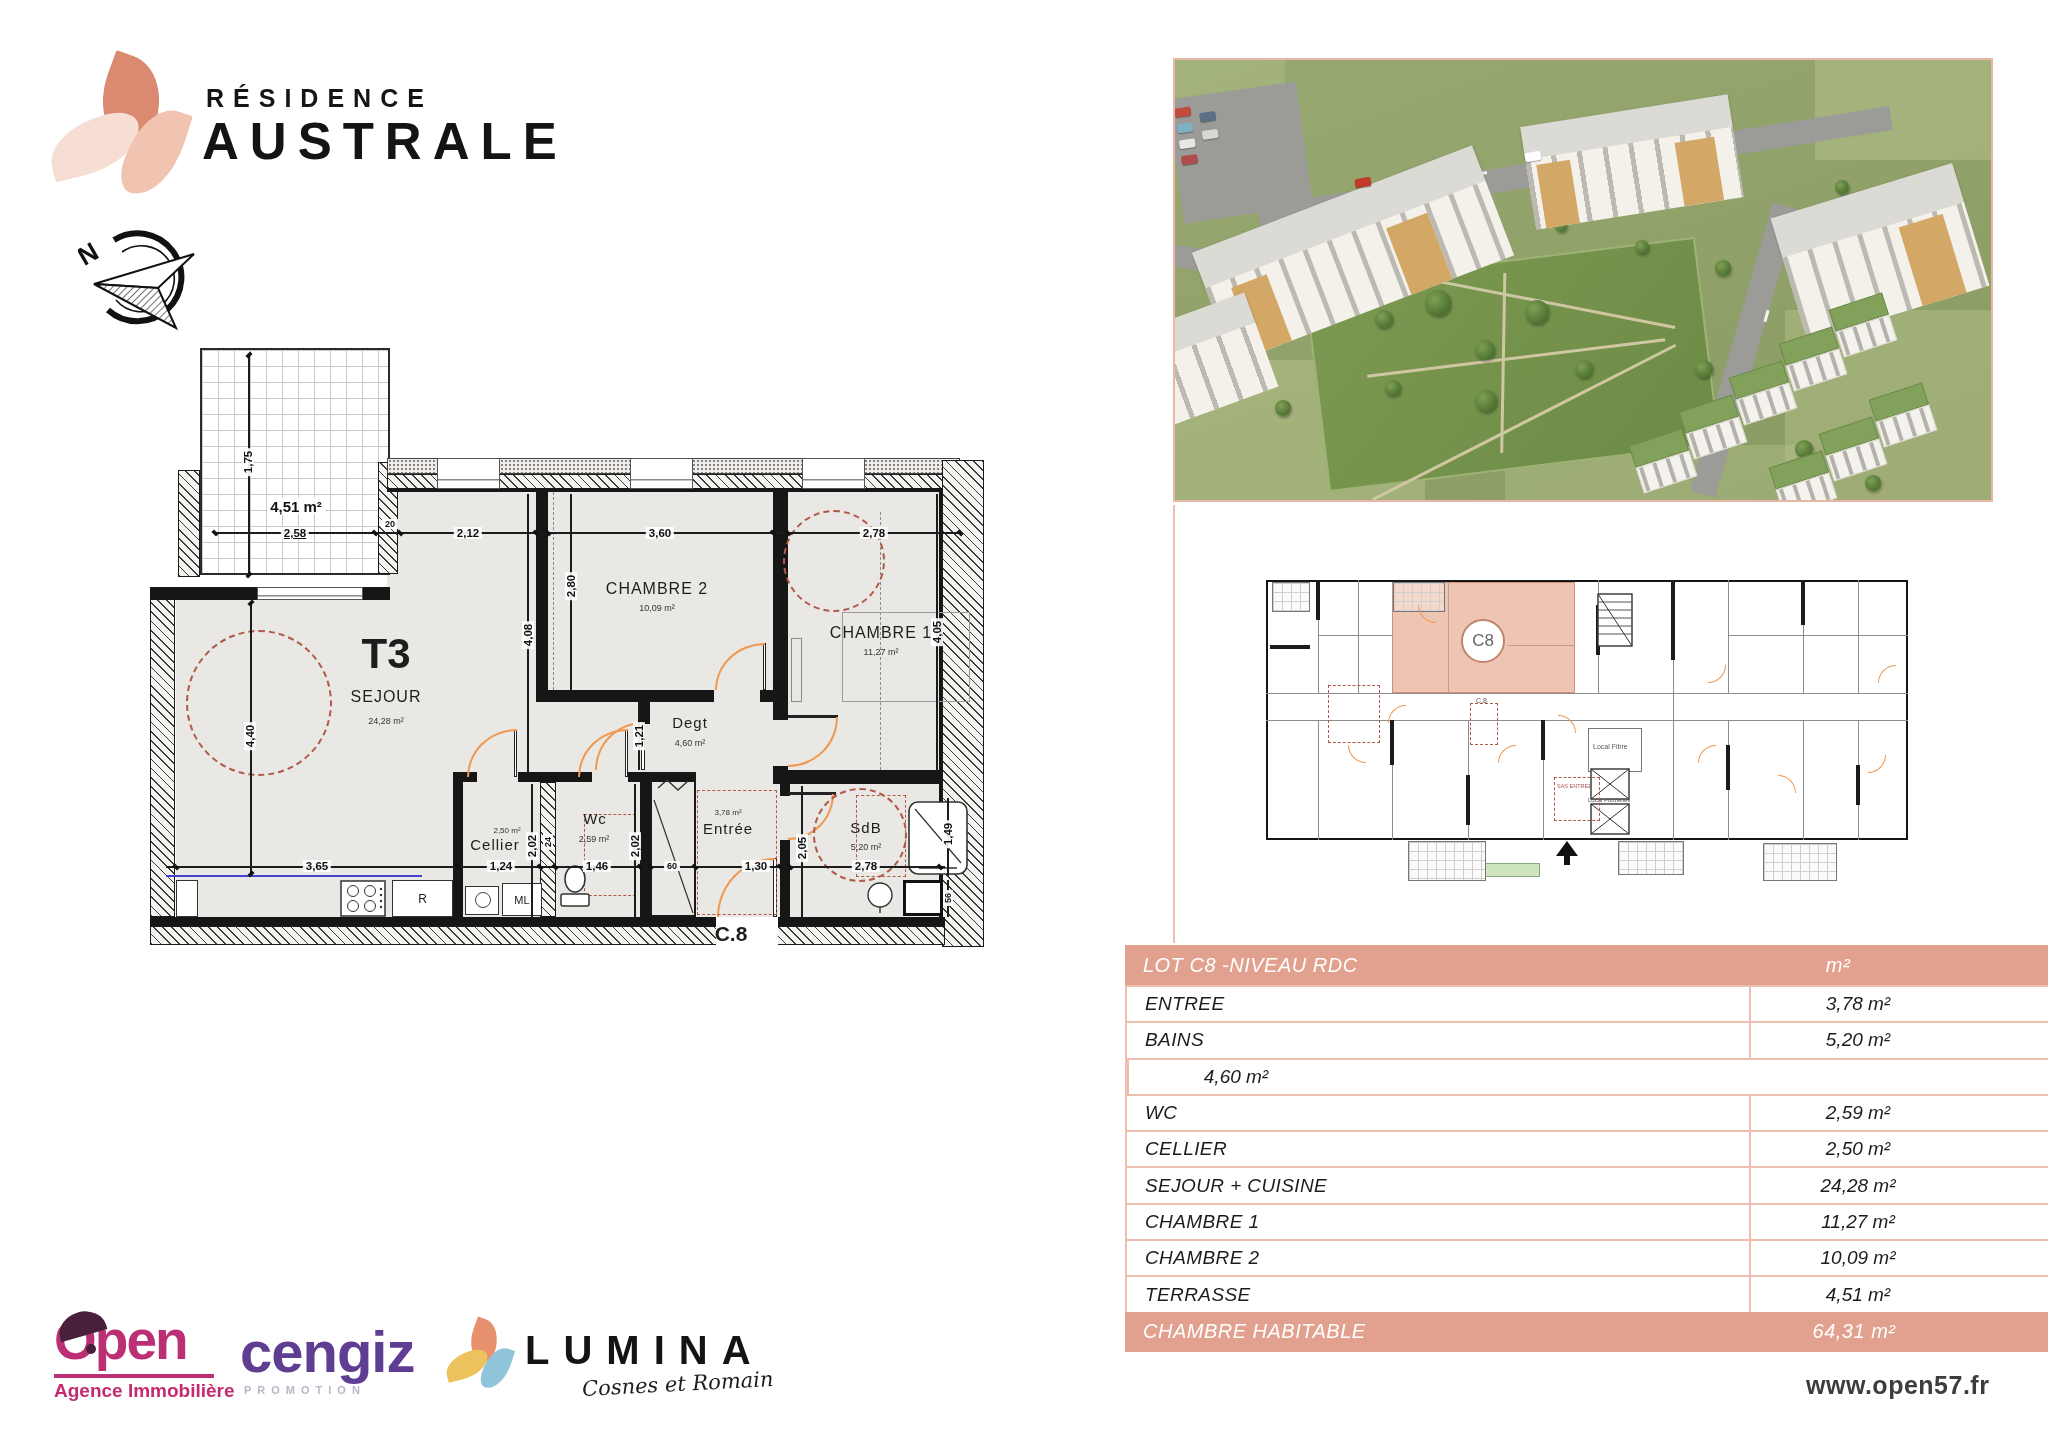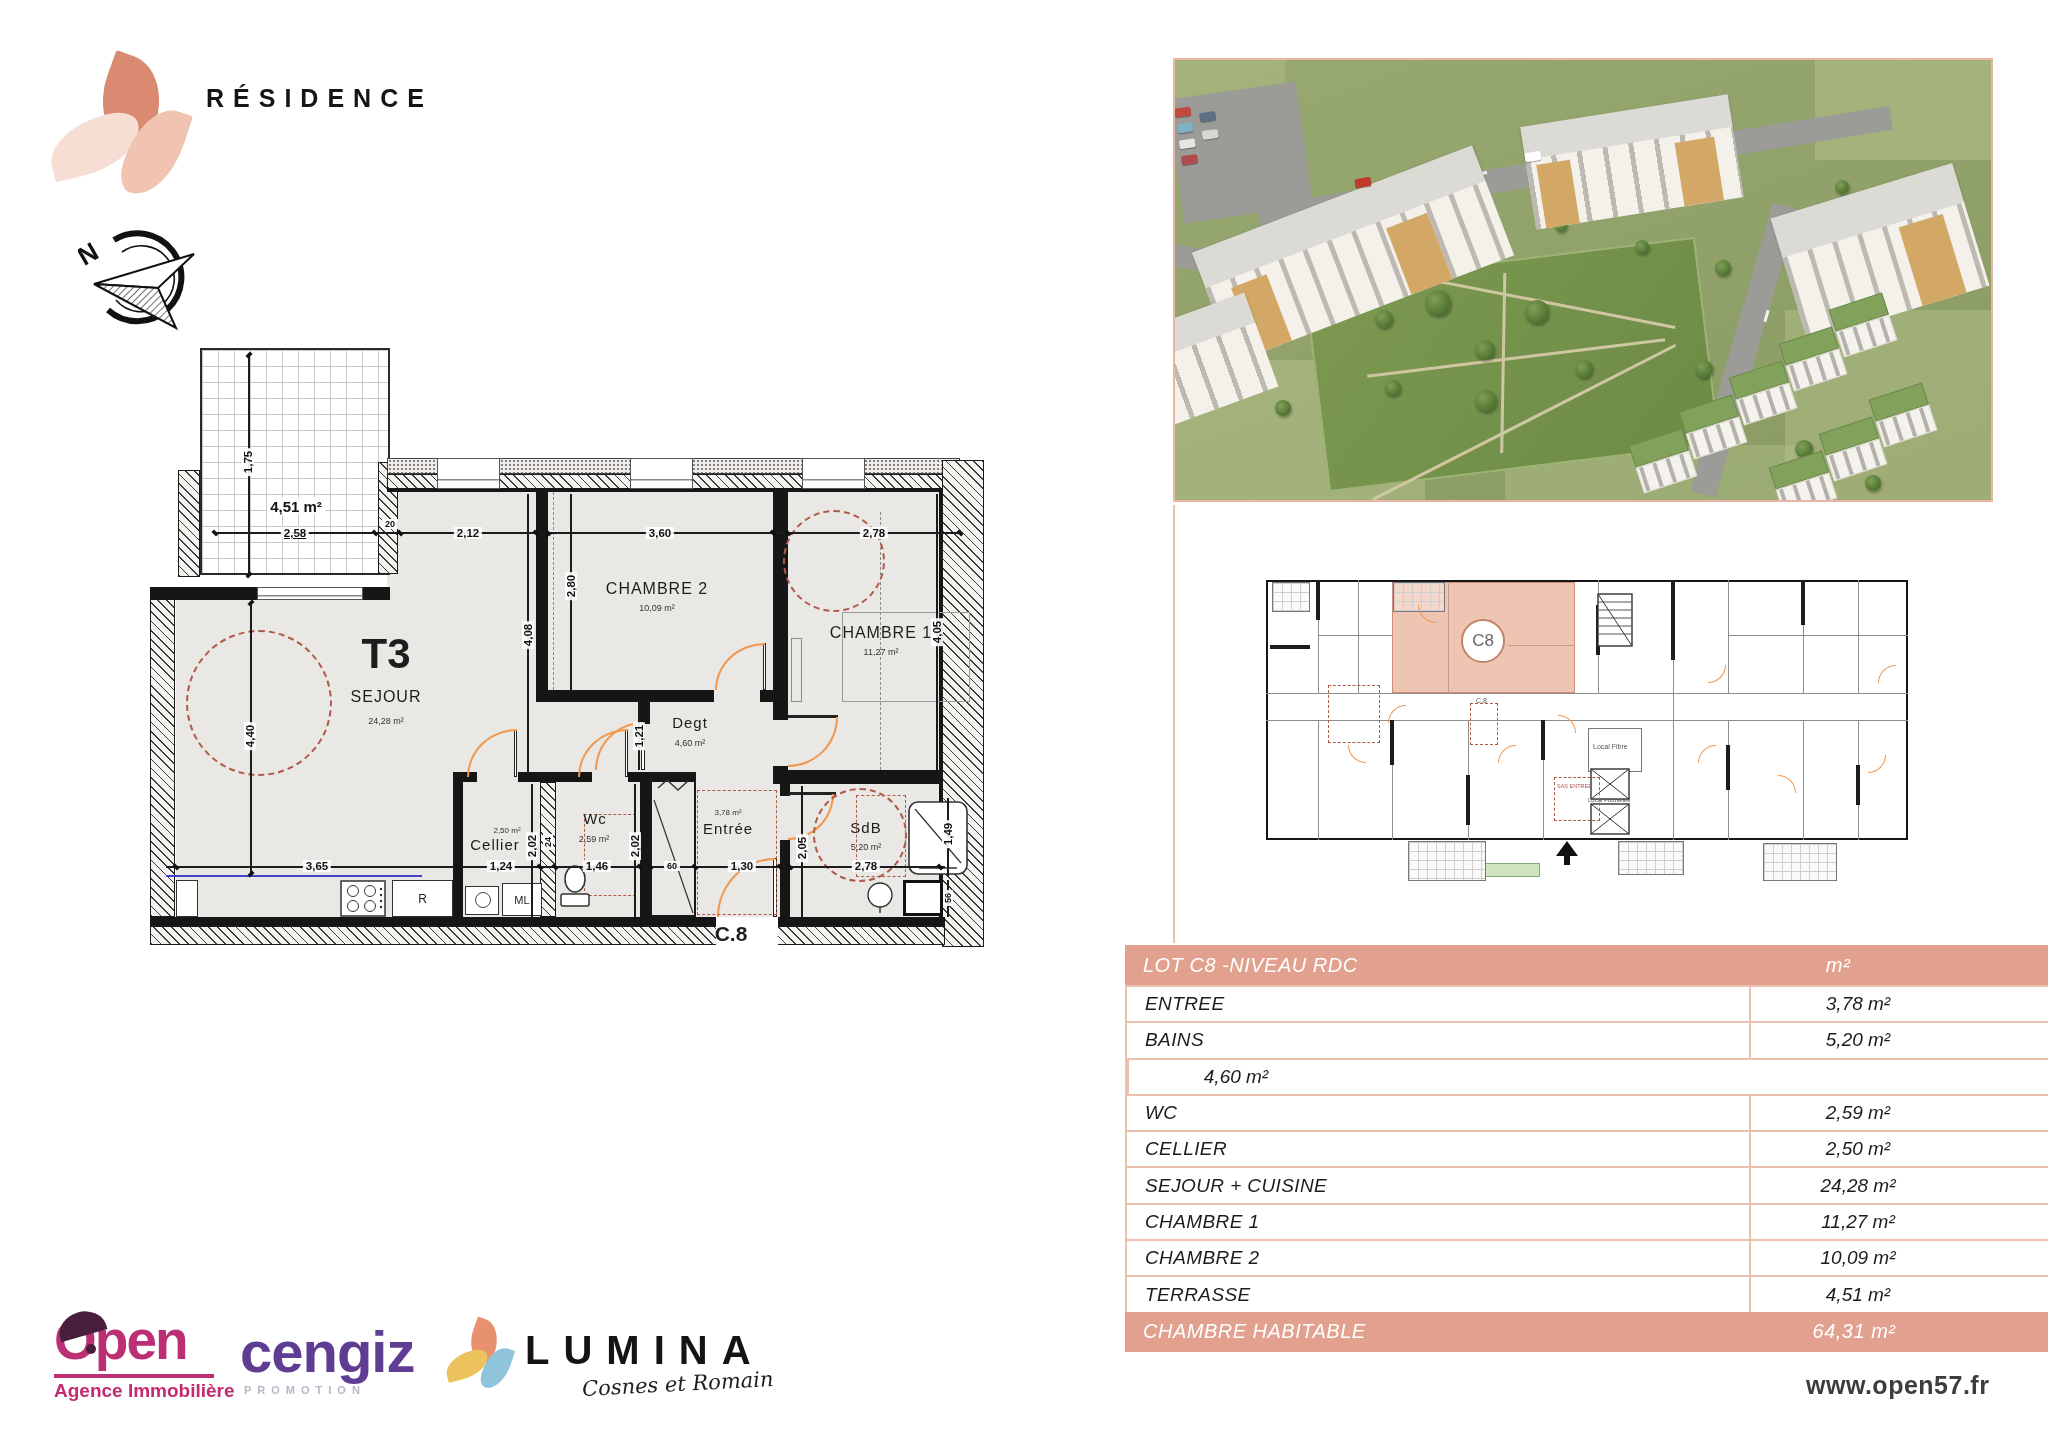--- a/index.html
+++ b/index.html
@@ -85,20 +85,21 @@
 </head>
 <body>
 
 <div id="canvas">
 
   <div class="abs" style="left:0;top:0;width:620px;height:220px;text-align:center;">
     <div class="petal" style="left:100px;top:58px;width:62px;height:86px;background:#d98a71;border-radius:5% 95% 40% 95%;transform: rotate(20deg);"></div>
     <div class="petal" style="left:48px;top:118px;width:94px;height:54px;background:#f7ded4;border-radius:95% 40% 95% 5%;transform: rotate(-14deg);"></div>
     <div class="petal" style="left:128px;top:106px;width:52px;height:92px;background:#f1c3b1;border-radius:95% 5% 95% 40%;transform: rotate(18deg);"></div>
     <div class="brandline1" style="left:206px;top:84px;">RÉSIDENCE</div>
+    <div class="brandline2" style="left:202px;top:112px;">AUSTRALE</div>
   </div>
 
   <svg class="abs" style="left:78px;top:222px;" width="140" height="112" viewBox="0 0 140 112">
     <defs>
       <pattern id="hstr" width="5" height="5" patternUnits="userSpaceOnUse" patternTransform="rotate(45)">
         <rect width="5" height="5" fill="#fff"></rect>
           <line x1="0" y1="0" x2="0" y2="5" stroke="#333" stroke-width="1.4"></line>
       </pattern>
     </defs>
     <path d="M 36 18 A 44 44 0 1 1 30 88" fill="none" stroke="#111" stroke-width="6"></path>
@@ -279,21 +280,21 @@
       <div class="dimv" style="left:382px;top:506px;">2,02</div>
       <div class="dimv" style="left:485px;top:506px;">2,02</div>
       <div class="dimv" style="left:652px;top:508px;">2,05</div>
       <div class="dimv" style="left:798px;top:494px;">1,49</div>
       <div class="dimv dims" style="left:798px;top:558px;">56</div>
       <div class="dimv dims" style="left:398px;top:502px;">24</div>
       <div class="dimh" style="left:167px;top:526px;">3,65</div>
       <div class="dimh" style="left:351px;top:526px;">1,24</div>
       <div class="dimh" style="left:447px;top:526px;">1,46</div>
       <div class="dimh dims" style="left:522px;top:526px;">60</div>
-      <div class="dimh" style="left:592px;top:526px;text-align:center;">1,30</div>
+      <div class="dimh" style="left:606px;top:526px;text-align:center;">1,30</div>
       <div class="dimh" style="left:716px;top:526px;">2,78</div>
     </div>
 
     <div>
       <div class="rl" style="left:236px;top:290px;font-size:42px;font-weight:700;letter-spacing:0;">T3</div>
       <div class="rl" style="left:236px;top:348px;">SEJOUR</div>
       <div class="al" style="left:236px;top:376px;">24,28 m²</div>
       <div class="rl" style="left:507px;top:240px;">CHAMBRE 2</div>
       <div class="al" style="left:507px;top:263px;">10,09 m²</div>
       <div class="rl" style="left:731px;top:284px;">CHAMBRE 1</div>

